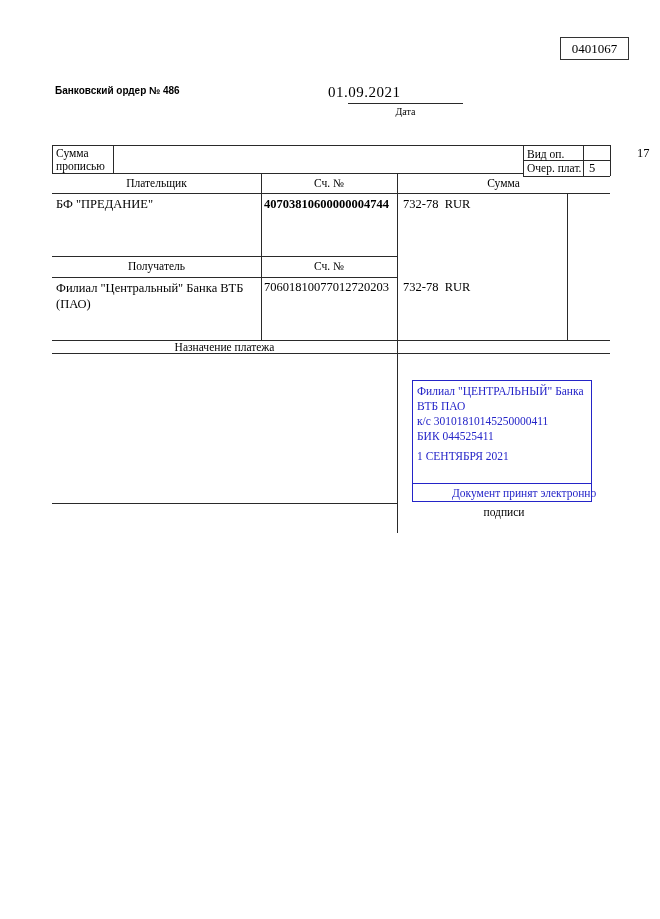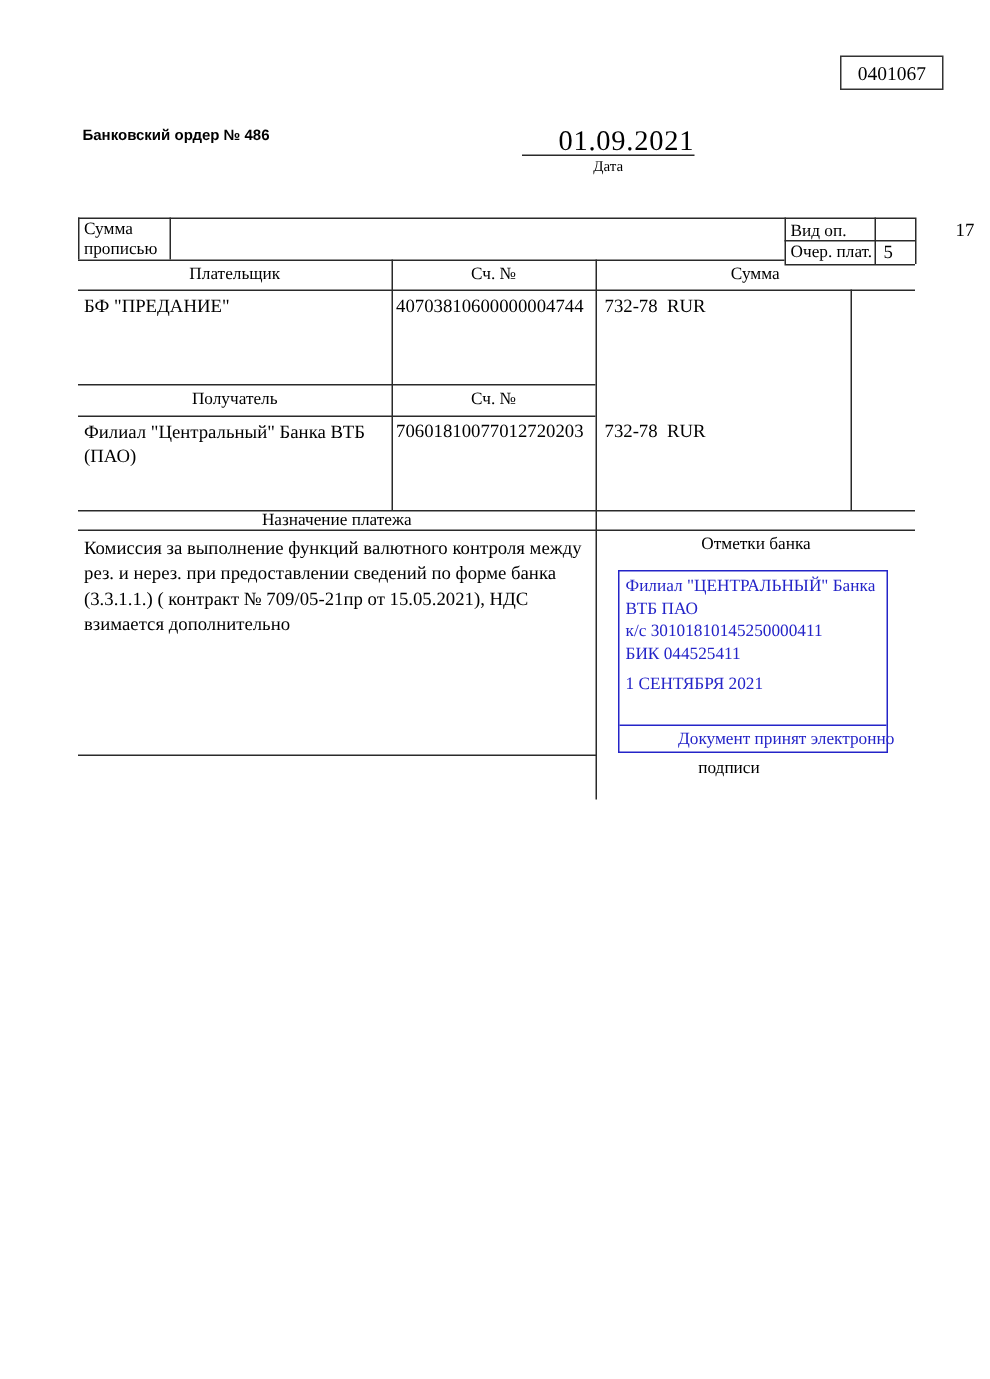--- a/index.html
+++ b/index.html
@@ -21,21 +21,21 @@
   #form-code-box{
     position:absolute;left:560px;top:37px;width:67px;height:21px;
     border:1.5px solid #333;display:flex;align-items:center;justify-content:center;
     font-size:13px;
   }
   #doc-title{
     position:absolute;left:55px;top:85px;
     font-family:"Liberation Sans","DejaVu Sans",sans-serif;
     font-weight:bold;font-size:10px;
   }
-  #date-value{position:absolute;left:360px;top:84px;width:115px;text-align:center;font-size:19px;letter-spacing:0.5px;}
+  #date-value{position:absolute;left:328px;top:84px;width:115px;text-align:left;font-size:15px;letter-spacing:0.5px;}
   #date-underline{position:absolute;left:348px;top:103px;width:115px;height:1px;background:#2a2a2a;}
   #date-label{position:absolute;left:348px;top:106px;width:115px;text-align:center;font-size:10px;}
   #stamp-box{
     position:absolute;left:412px;top:380px;width:180px;height:122px;
     border:1px solid #2424c8;box-sizing:border-box;
   }
   .stamp-t{position:absolute;color:#2424c8;font-size:11.5px;line-height:15px;white-space:nowrap;}
   #stamp-sep{position:absolute;left:413px;top:483px;width:178px;height:1px;background:#2424c8;}
 </style>
 </head>
@@ -76,39 +76,37 @@
   <div class="t-sm" style="left:527px;top:148px;">Вид оп.</div>
   <div class="t" style="left:589px;top:146px;margin-left:48px;">17</div>
   <div class="t-sm" style="left:527px;top:162px;">Очер. плат.</div>
   <div class="t" style="left:589px;top:161px;">5</div>
 
   <div class="t-sm center" style="left:52px;top:177px;width:209px;">Плательщик</div>
   <div class="t-sm center" style="left:261px;top:177px;width:136px;">Сч. №</div>
   <div class="t-sm center" style="left:397px;top:177px;width:213px;">Сумма</div>
 
   <div class="t" style="left:56px;top:197px;">БФ "ПРЕДАНИЕ"</div>
-  <div class="t" style="left:264px;top:197px;">40703810600000004744</div>
+  <div class="t" style="left:264px;top:197px;font-weight:bold;">40703810600000004744</div>
   <div class="t amount" style="left:403px;top:197px;">732-78  RUR</div>
 
   <div class="t-sm center" style="left:52px;top:260px;width:209px;">Получатель</div>
   <div class="t-sm center" style="left:261px;top:260px;width:136px;">Сч. №</div>
 
   <div class="t wrap" style="left:56px;top:280px;width:200px;line-height:16px;">Филиал "Центральный" Банка ВТБ (ПАО)</div>
   <div class="t" style="left:264px;top:280px;">70601810077012720203</div>
   <div class="t amount" style="left:403px;top:280px;">732-78  RUR</div>
 
   <div class="t-sm center" style="left:52px;top:341px;width:345px;">Назначение платежа</div>
-  <div class="t wrap" style="left:56px;top:357px;width:348px;line-height:17px;">Комиссия за выполнение функций валютного контроля между рез. и нерез. при предоставлении сведений по форме банка (3.3.1.1.) ( контракт № 709/05-21пр от 15.05.2021), НДС взимается дополнительно</div>
 
-  <div class="t-sm center" style="left:398px;top:357px;width:212px;">Отметки банка</div>
 
   <div id="stamp-box"></div>
   <div class="stamp-t" style="left:417px;top:384px;">Филиал "ЦЕНТРАЛЬНЫЙ" Банка</div>
   <div class="stamp-t" style="left:417px;top:399px;">ВТБ ПАО</div>
   <div class="stamp-t" style="left:417px;top:414px;">к/с 30101810145250000411</div>
   <div class="stamp-t" style="left:417px;top:429px;">БИК 044525411</div>
   <div class="stamp-t" style="left:417px;top:449px;">1 СЕНТЯБРЯ 2021</div>
   <div id="stamp-sep"></div>
   <div class="stamp-t" style="left:417px;top:486px;margin-left:35px;">Документ принят электронно</div>
 
-  <div class="t-sm center" style="left:380px;top:506px;width:212px;">подписи</div>
+  <div class="t-sm center" style="left:398px;top:506px;width:212px;">подписи</div>
 
 </div>
 
 </body></html>

